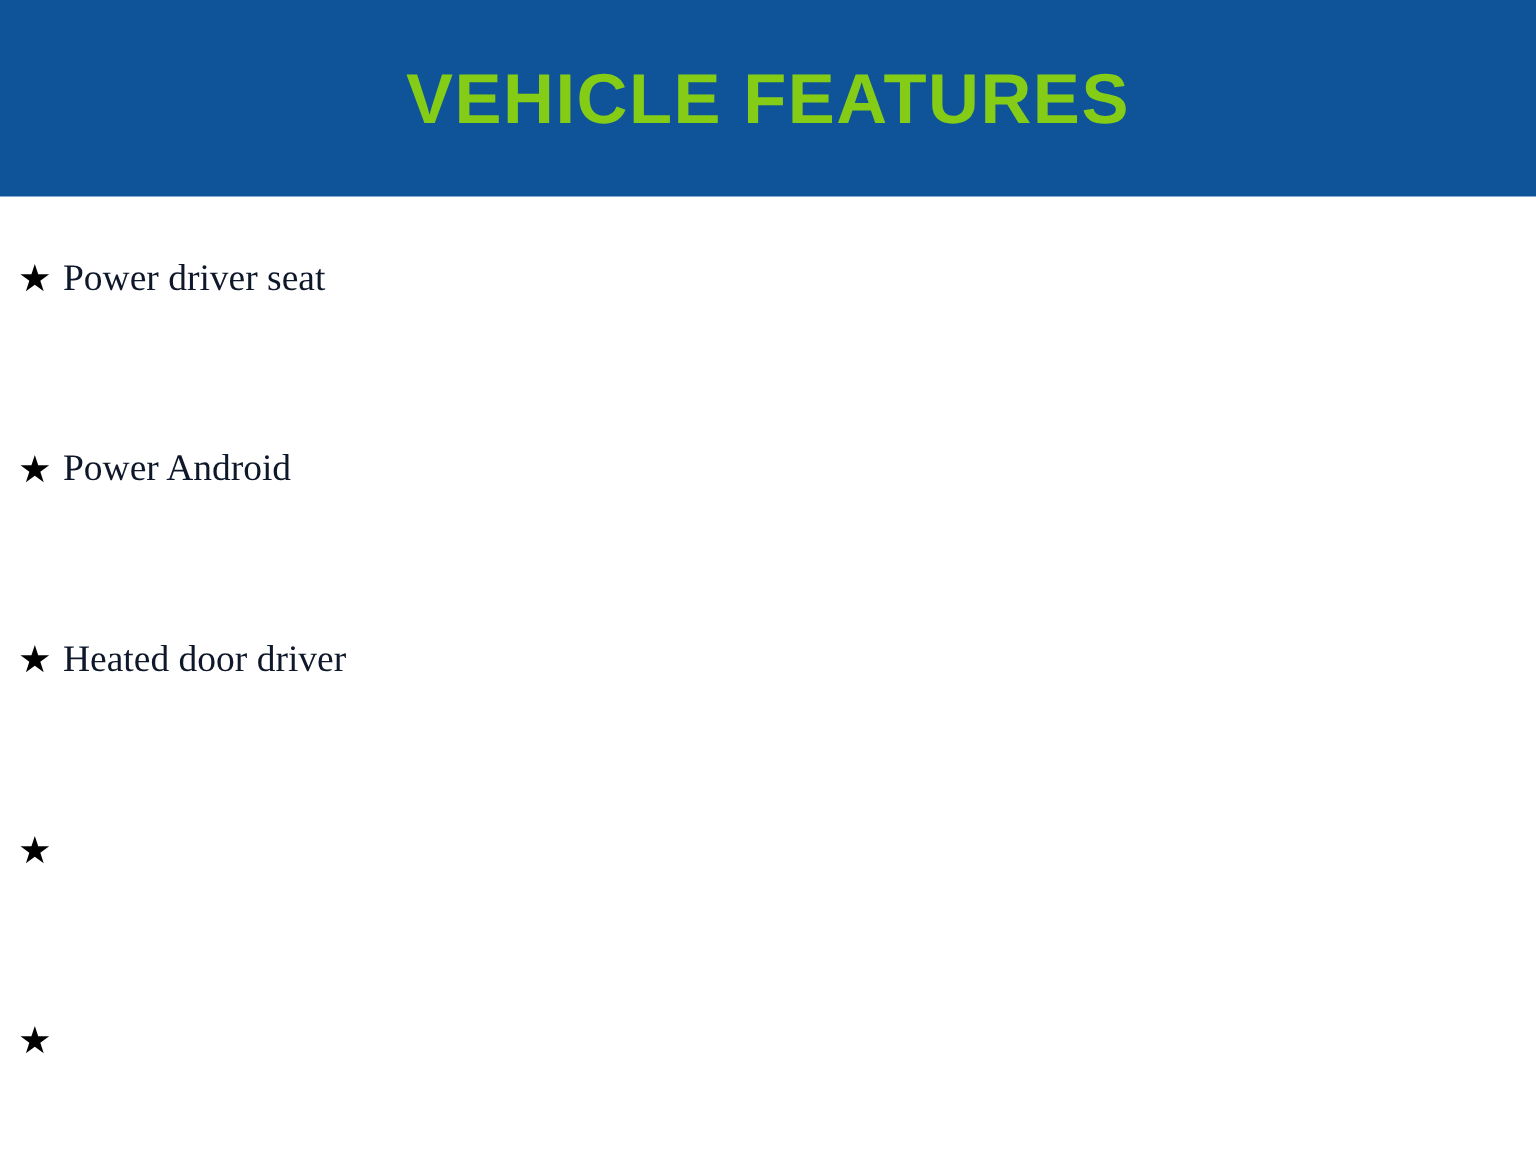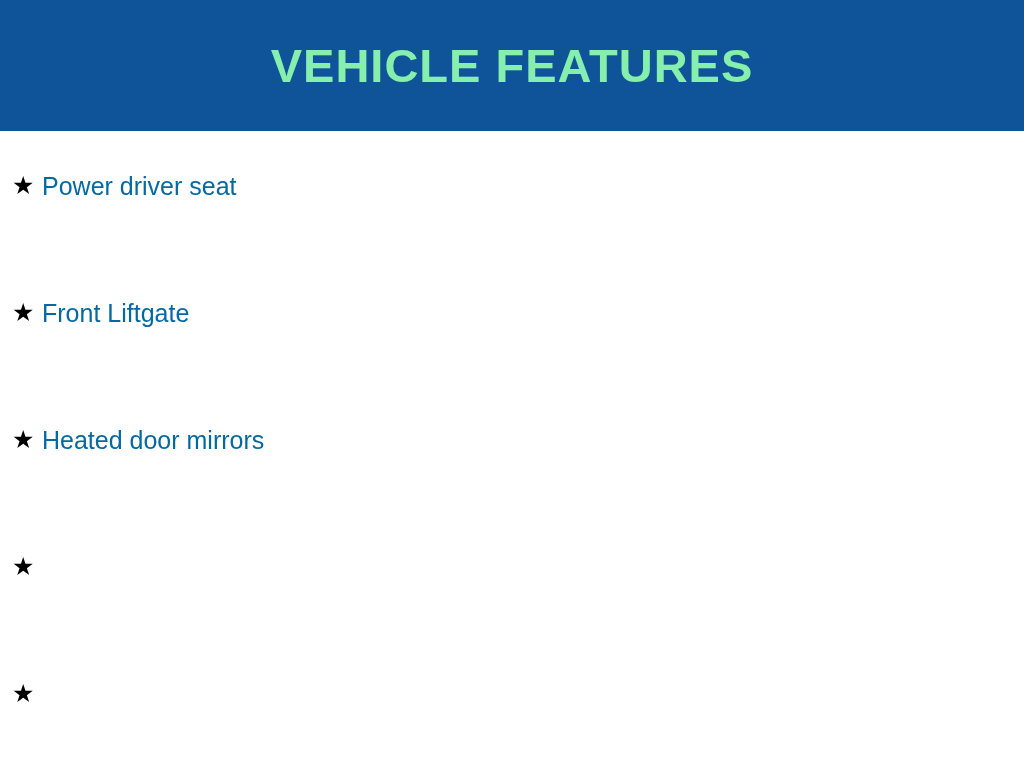--- a/index.html
+++ b/index.html
@@ -24,21 +24,21 @@
   .header-band {
     width: 100%;
     height: 131px;
     background: #0f5499;
     display: flex;
     align-items: center;
     justify-content: center;
     flex: 0 0 auto;
   }
   .header-title {
-    color: #86efac;
+    color: #84cc16;
     font-size: 47px;
     font-weight: bold;
     letter-spacing: 1px;
     line-height: 1;
     text-align: center;
     font-family: "Liberation Sans", sans-serif;
   }
   .features-list {
     flex: 1 1 auto;
     padding: 38px 0 0 0;
@@ -57,24 +57,24 @@
   .bullet-star {
     width: 30px;
     flex: 0 0 30px;
     color: #000000;
     font-size: 25px;
     line-height: 34px;
     text-align: left;
     font-family: "DejaVu Sans", sans-serif;
   }
   .feature-label {
-    color: #0369a1;
+    color: #0f172a;
     font-size: 25px;
     line-height: 34px;
-    font-family: Liberation Sans, sans-serif;
+    font-family: Liberation Serif, serif;
     white-space: nowrap;
   }
 </style>
 </head>
 <body>
 
 <div class="slide">
 
   <div class="header-band">
     <div class="header-title">VEHICLE FEATURES</div>
@@ -82,26 +82,26 @@
 
   <ul class="features-list">
 
     <li class="feature-item">
       <span class="bullet-star">★</span>
       <span class="feature-label">Power driver seat</span>
     </li>
 
     <li class="feature-item">
       <span class="bullet-star">★</span>
-      <span class="feature-label">Front Liftgate</span>
+      <span class="feature-label">Power Android</span>
     </li>
 
     <li class="feature-item">
       <span class="bullet-star">★</span>
-      <span class="feature-label">Heated door mirrors</span>
+      <span class="feature-label">Heated door driver</span>
     </li>
 
     <li class="feature-item">
       <span class="bullet-star">★</span>
     </li>
 
     <li class="feature-item">
       <span class="bullet-star">★</span>
     </li>
 

